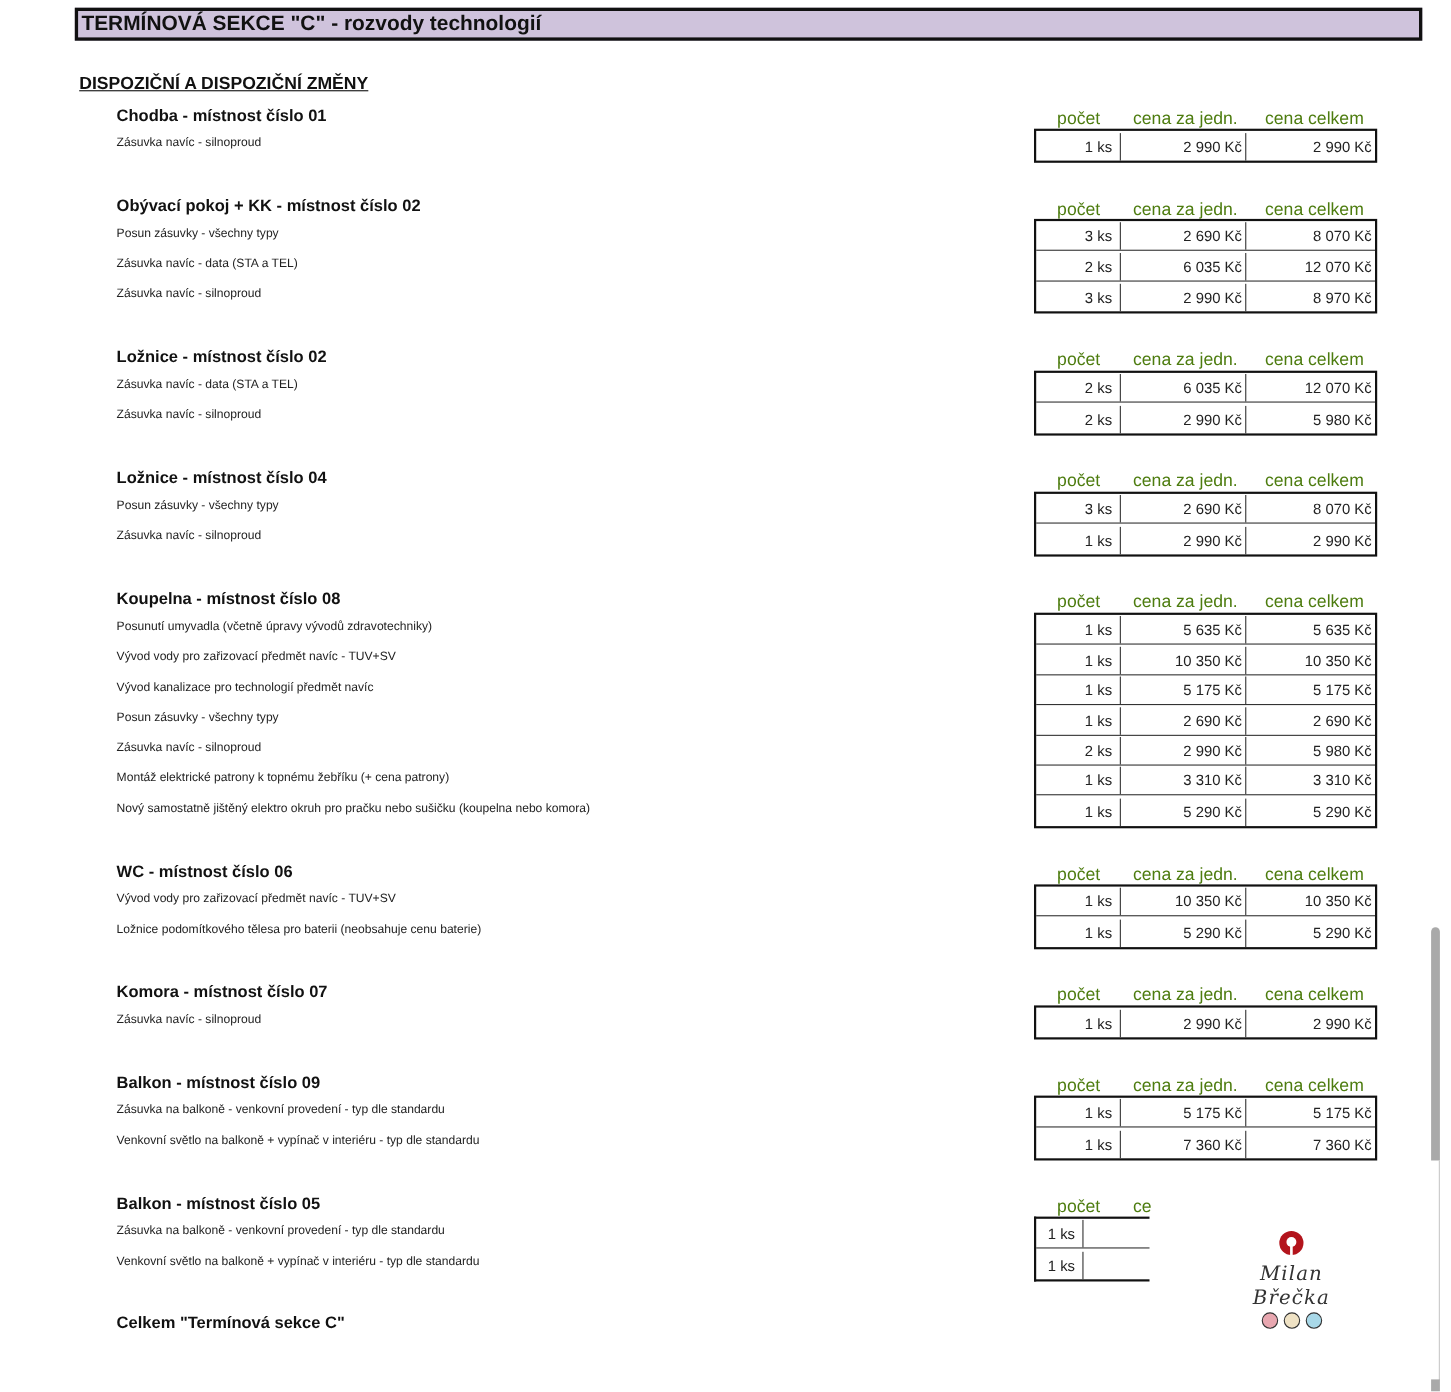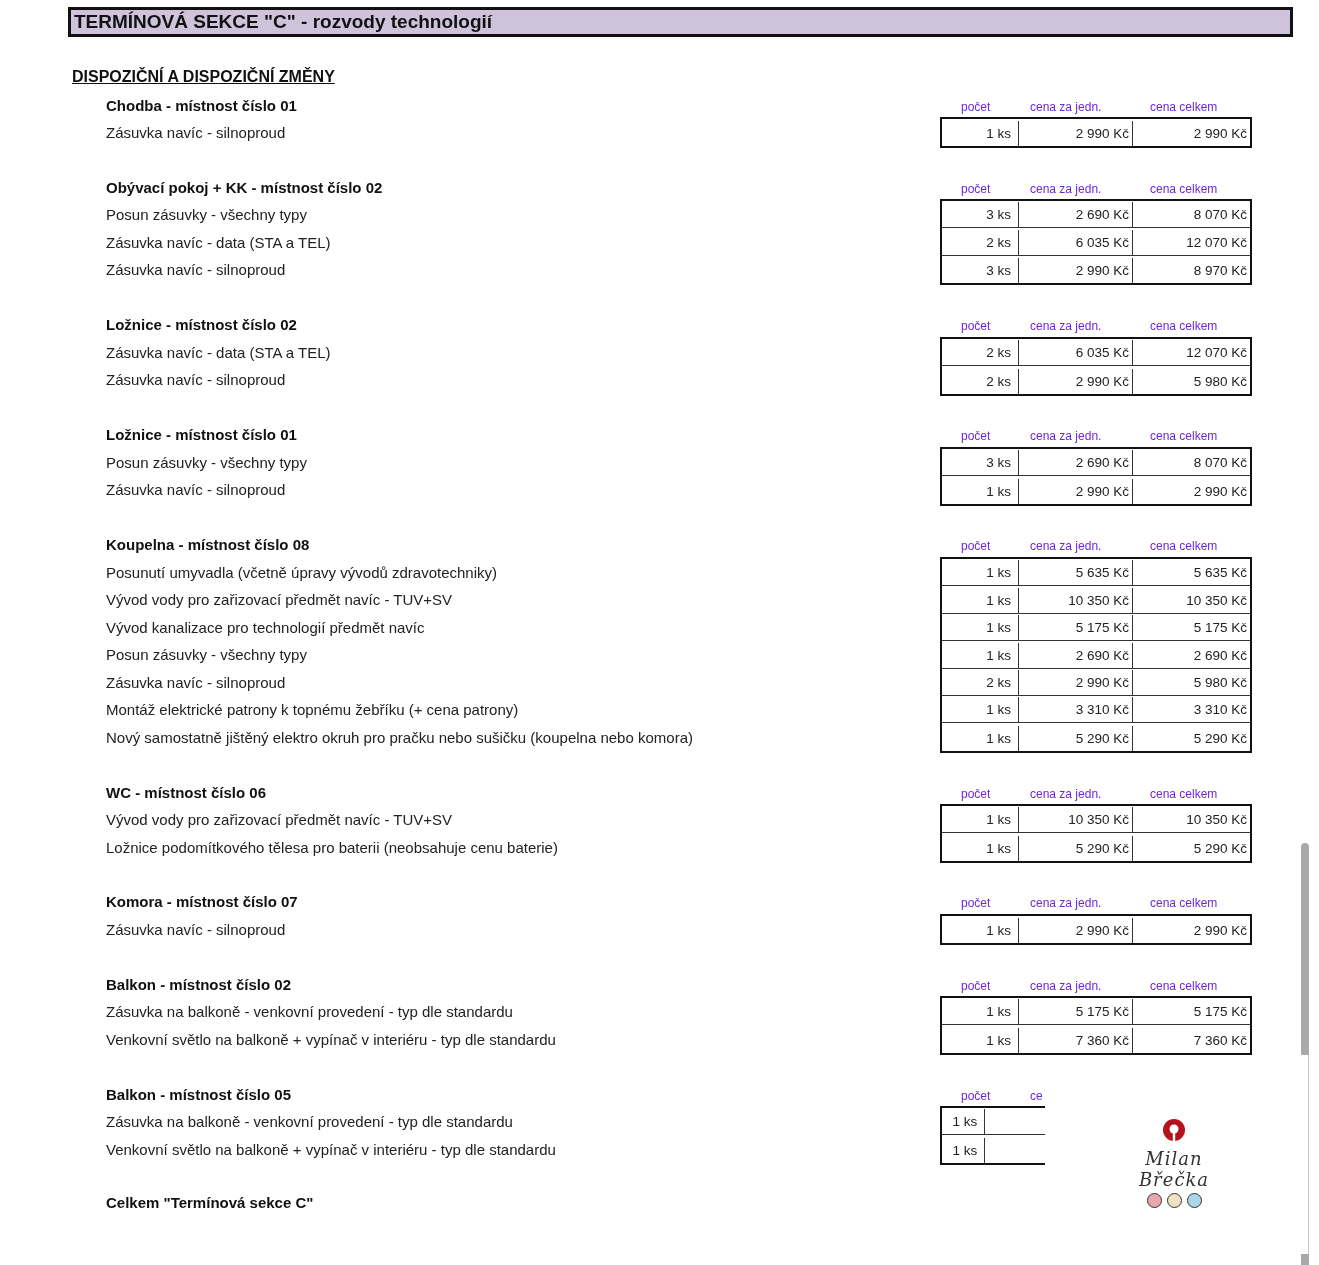--- a/index.html
+++ b/index.html
@@ -46,28 +46,28 @@
       position: absolute;
       left: 106px;
       font-size: 15px;
       font-weight: bold;
       color: #111;
       white-space: nowrap;
     }
     .item-label {
       position: absolute;
       left: 106px;
-      font-size: 15px;
+      font-size: 11px;
       color: #222;
       white-space: nowrap;
     }
     .col-head {
       position: absolute;
-      font-size: 12px;
-      color: #6d28d9;
+      font-size: 16px;
+      color: #4d7c0f;
       white-space: nowrap;
       text-align: center;
     }
     .price-table {
       position: absolute;
       left: 940px;
       width: 312px;
       border: 2.5px solid #111;
       border-collapse: collapse;
       background: #fff;
@@ -238,21 +238,21 @@
     </div>
     <div class="price-row">
       <div class="cell cell-qty">2 ks</div>
       <div class="cell cell-unit">2 990 Kč</div>
       <div class="cell cell-total">5 980 Kč</div>
     </div>
   </div>
 </div>
 
 <div class="room" style="top:0;">
-  <div class="room-title" style="top:426px;">Ložnice - místnost číslo 01</div>
+  <div class="room-title" style="top:426px;">Ložnice - místnost číslo 04</div>
   <div class="item-label" style="top:454px;">Posun zásuvky - všechny typy</div>
   <div class="item-label" style="top:481px;">Zásuvka navíc - silnoproud</div>
   <div class="col-head" style="left:961px;top:429px;">počet</div>
   <div class="col-head" style="left:1030px;top:429px;">cena za jedn.</div>
   <div class="col-head" style="left:1150px;top:429px;">cena celkem</div>
   <div class="price-table" style="top:447px;">
     <div class="price-row">
       <div class="cell cell-qty">3 ks</div>
       <div class="cell cell-unit">2 690 Kč</div>
       <div class="cell cell-total">8 070 Kč</div>
@@ -346,21 +346,21 @@
   <div class="price-table" style="top:914px;">
     <div class="price-row">
       <div class="cell cell-qty">1 ks</div>
       <div class="cell cell-unit">2 990 Kč</div>
       <div class="cell cell-total">2 990 Kč</div>
     </div>
   </div>
 </div>
 
 <div class="room" style="top:0;">
-  <div class="room-title" style="top:976px;">Balkon - místnost číslo 02</div>
+  <div class="room-title" style="top:976px;">Balkon - místnost číslo 09</div>
   <div class="item-label" style="top:1003px;">Zásuvka na balkoně - venkovní provedení - typ dle standardu</div>
   <div class="item-label" style="top:1031px;">Venkovní světlo na balkoně + vypínač v interiéru - typ dle standardu</div>
   <div class="col-head" style="left:961px;top:979px;">počet</div>
   <div class="col-head" style="left:1030px;top:979px;">cena za jedn.</div>
   <div class="col-head" style="left:1150px;top:979px;">cena celkem</div>
   <div class="price-table" style="top:996px;">
     <div class="price-row">
       <div class="cell cell-qty">1 ks</div>
       <div class="cell cell-unit">5 175 Kč</div>
       <div class="cell cell-total">5 175 Kč</div>

